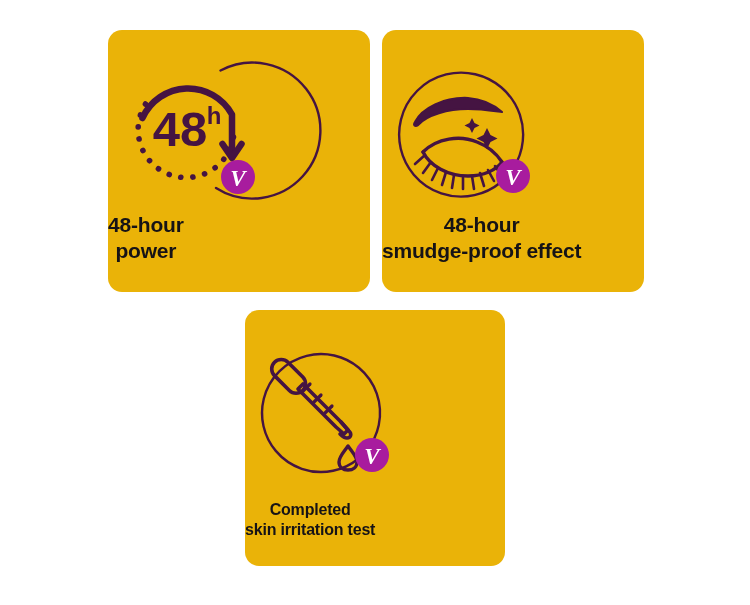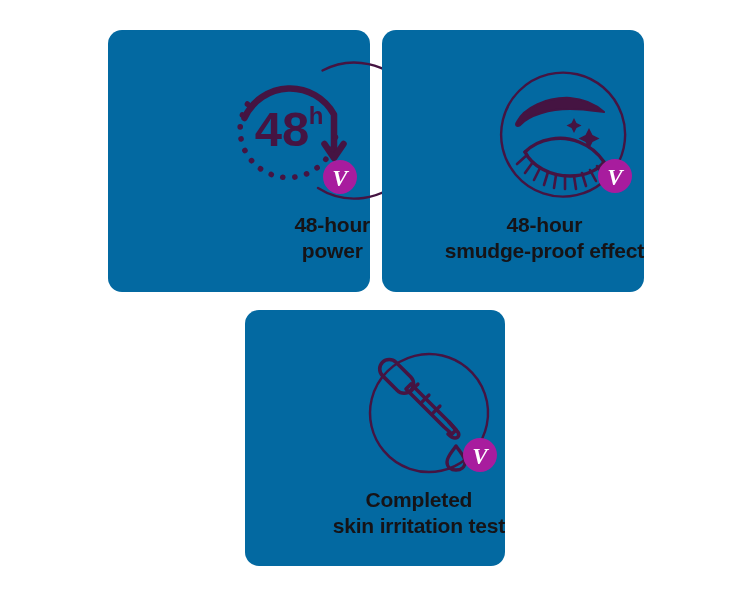--- a/index.html
+++ b/index.html
@@ -16,25 +16,25 @@
   #app {
     position: relative;
     width: 750px;
     height: 605px;
     background: #ffffff;
     overflow: hidden;
   }
 
   .card {
     position: absolute;
-    background: #0369a1;
+    background: #eab308;
     border-radius: 14px;
     display: flex;
     flex-direction: column;
-    align-items: flex-end;
+    align-items: flex-start;
     box-sizing: border-box;
   }
 
   
   .card-power        { left: 108px;  top: 30px;  width: 262px; height: 262px; }
   .card-smudge       { left: 382px;  top: 30px;  width: 262px; height: 262px; }
   .card-irritation   { left: 245px;  top: 310px; width: 260px; height: 256px; }
 
   .icon-wrap {
     position: relative;
@@ -48,21 +48,21 @@
     margin-top: 0;
     text-align: center;
     color: #161316;
     font-weight: bold;
     font-size: 21px;
     line-height: 1.24;
     letter-spacing: -0.2px;
     white-space: pre-line;
   }
   .card-smudge .card-label { font-size: 21px; }
-  .card-irritation .card-label { font-size: 21px; margin-top: 1px; }
+  .card-irritation .card-label { font-size: 16px; margin-top: 14px; }
 
   svg { display: block; overflow: visible; }
 </style>
 </head>
 <body>
 
 <div id="app">
 
   <div class="card card-power">
 

